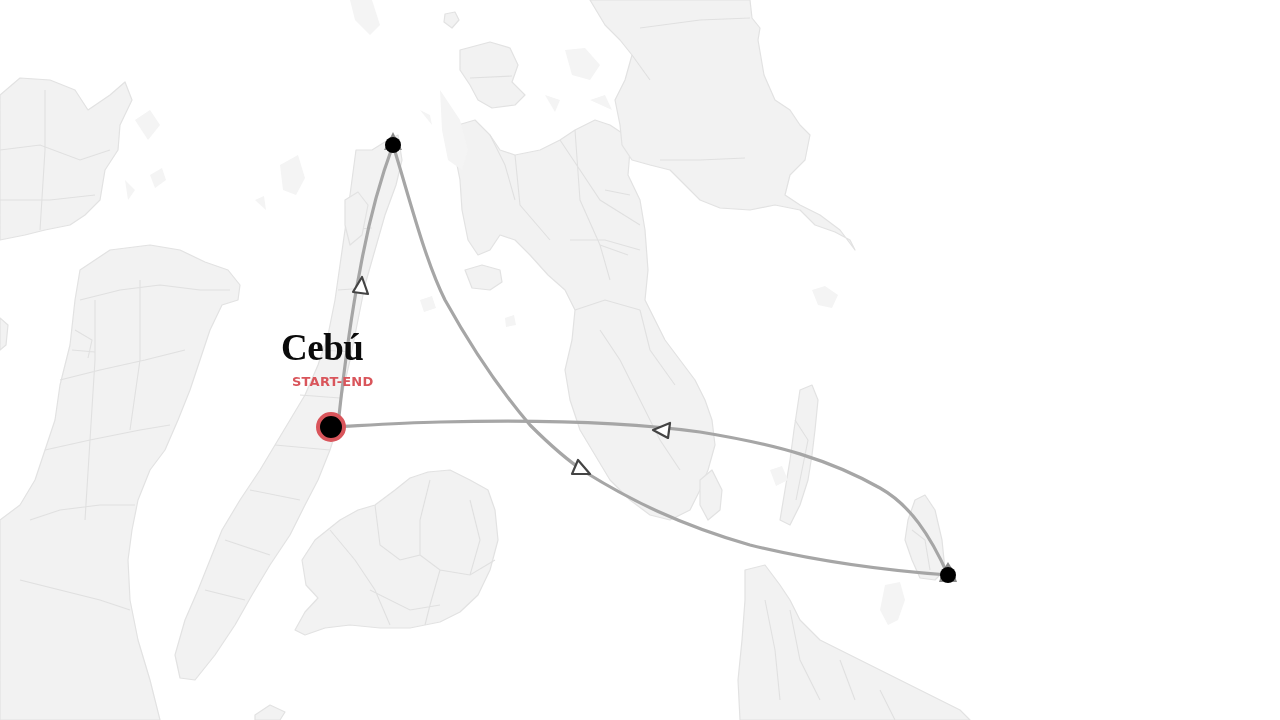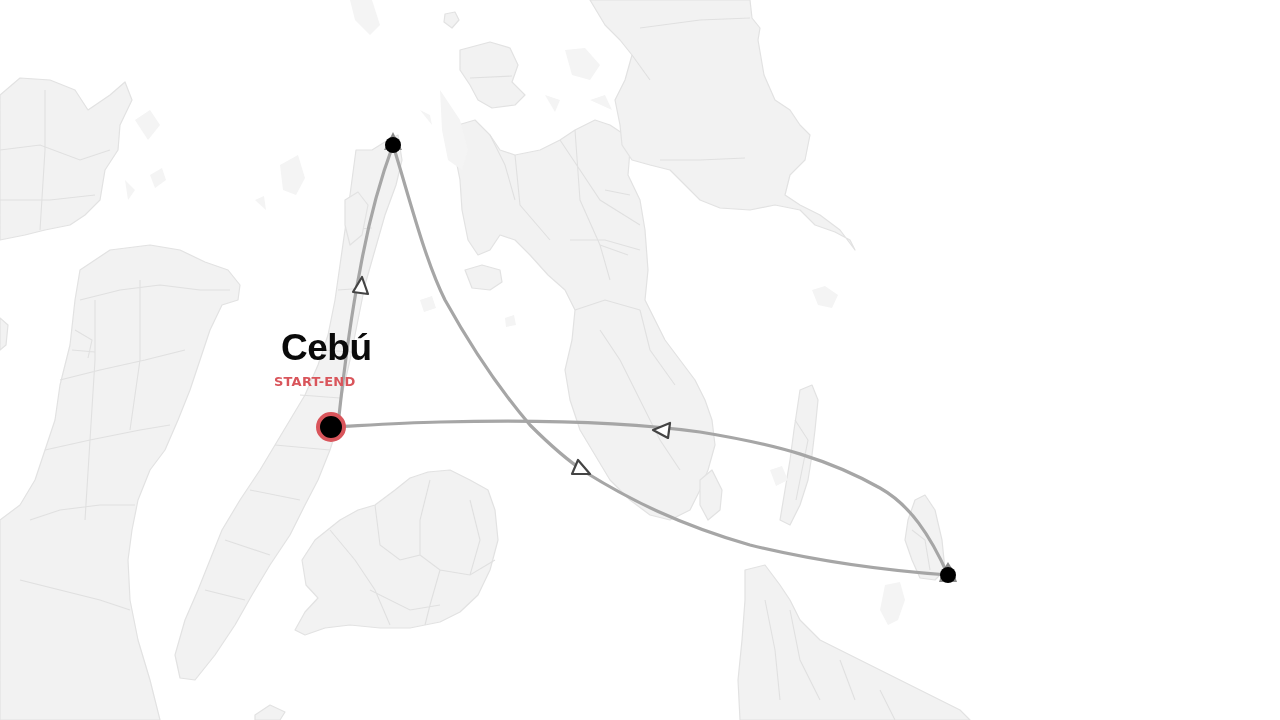--- a/index.html
+++ b/index.html
@@ -8,25 +8,25 @@
     .land { fill: #f2f2f2; stroke: #e2e2e2; stroke-width: 1.2; stroke-linejoin: round; }
     .land-faint { fill: #f4f4f4; stroke: none; }
     .border { fill: none; stroke: #e0e0e0; stroke-width: 1.1; }
     .route { fill: none; stroke: #a6a6a6; stroke-width: 3.2; stroke-linecap: round; stroke-linejoin: round; }
     .arrow { fill: #ffffff; stroke: #444444; stroke-width: 2.2; stroke-linejoin: round; }
     .stop-dot { fill: #000000; }
     .stop-halo { fill: #8a8a8a; }
     .start-ring { fill: #000000; stroke: #d9555b; stroke-width: 4; }
     .city-label {
       position: absolute; left: 281px; top: 326px;
-      font-family: Liberation Sans, sans-serif; font-weight: bold; font-size: 37px; color: #0a0a0a;
+      font-family: Liberation Serif, serif; font-weight: bold; font-size: 37px; color: #0a0a0a;
       letter-spacing: -0.5px; line-height: 44px;
     }
     .city-sub {
-      position: absolute; left: 274px; top: 374px;
+      position: absolute; left: 292px; top: 374px;
       font-family: "DejaVu Sans", sans-serif; font-weight: bold; font-size: 13px; color: #d9555b;
       letter-spacing: 0.2px; line-height: 16px;
     }
   </style>
 </head>
 <body>
 
 <svg id="map" viewBox="0 0 1280 720" xmlns="http://www.w3.org/2000/svg">
   <rect x="0" y="0" width="1280" height="720" fill="#ffffff"></rect>
 

